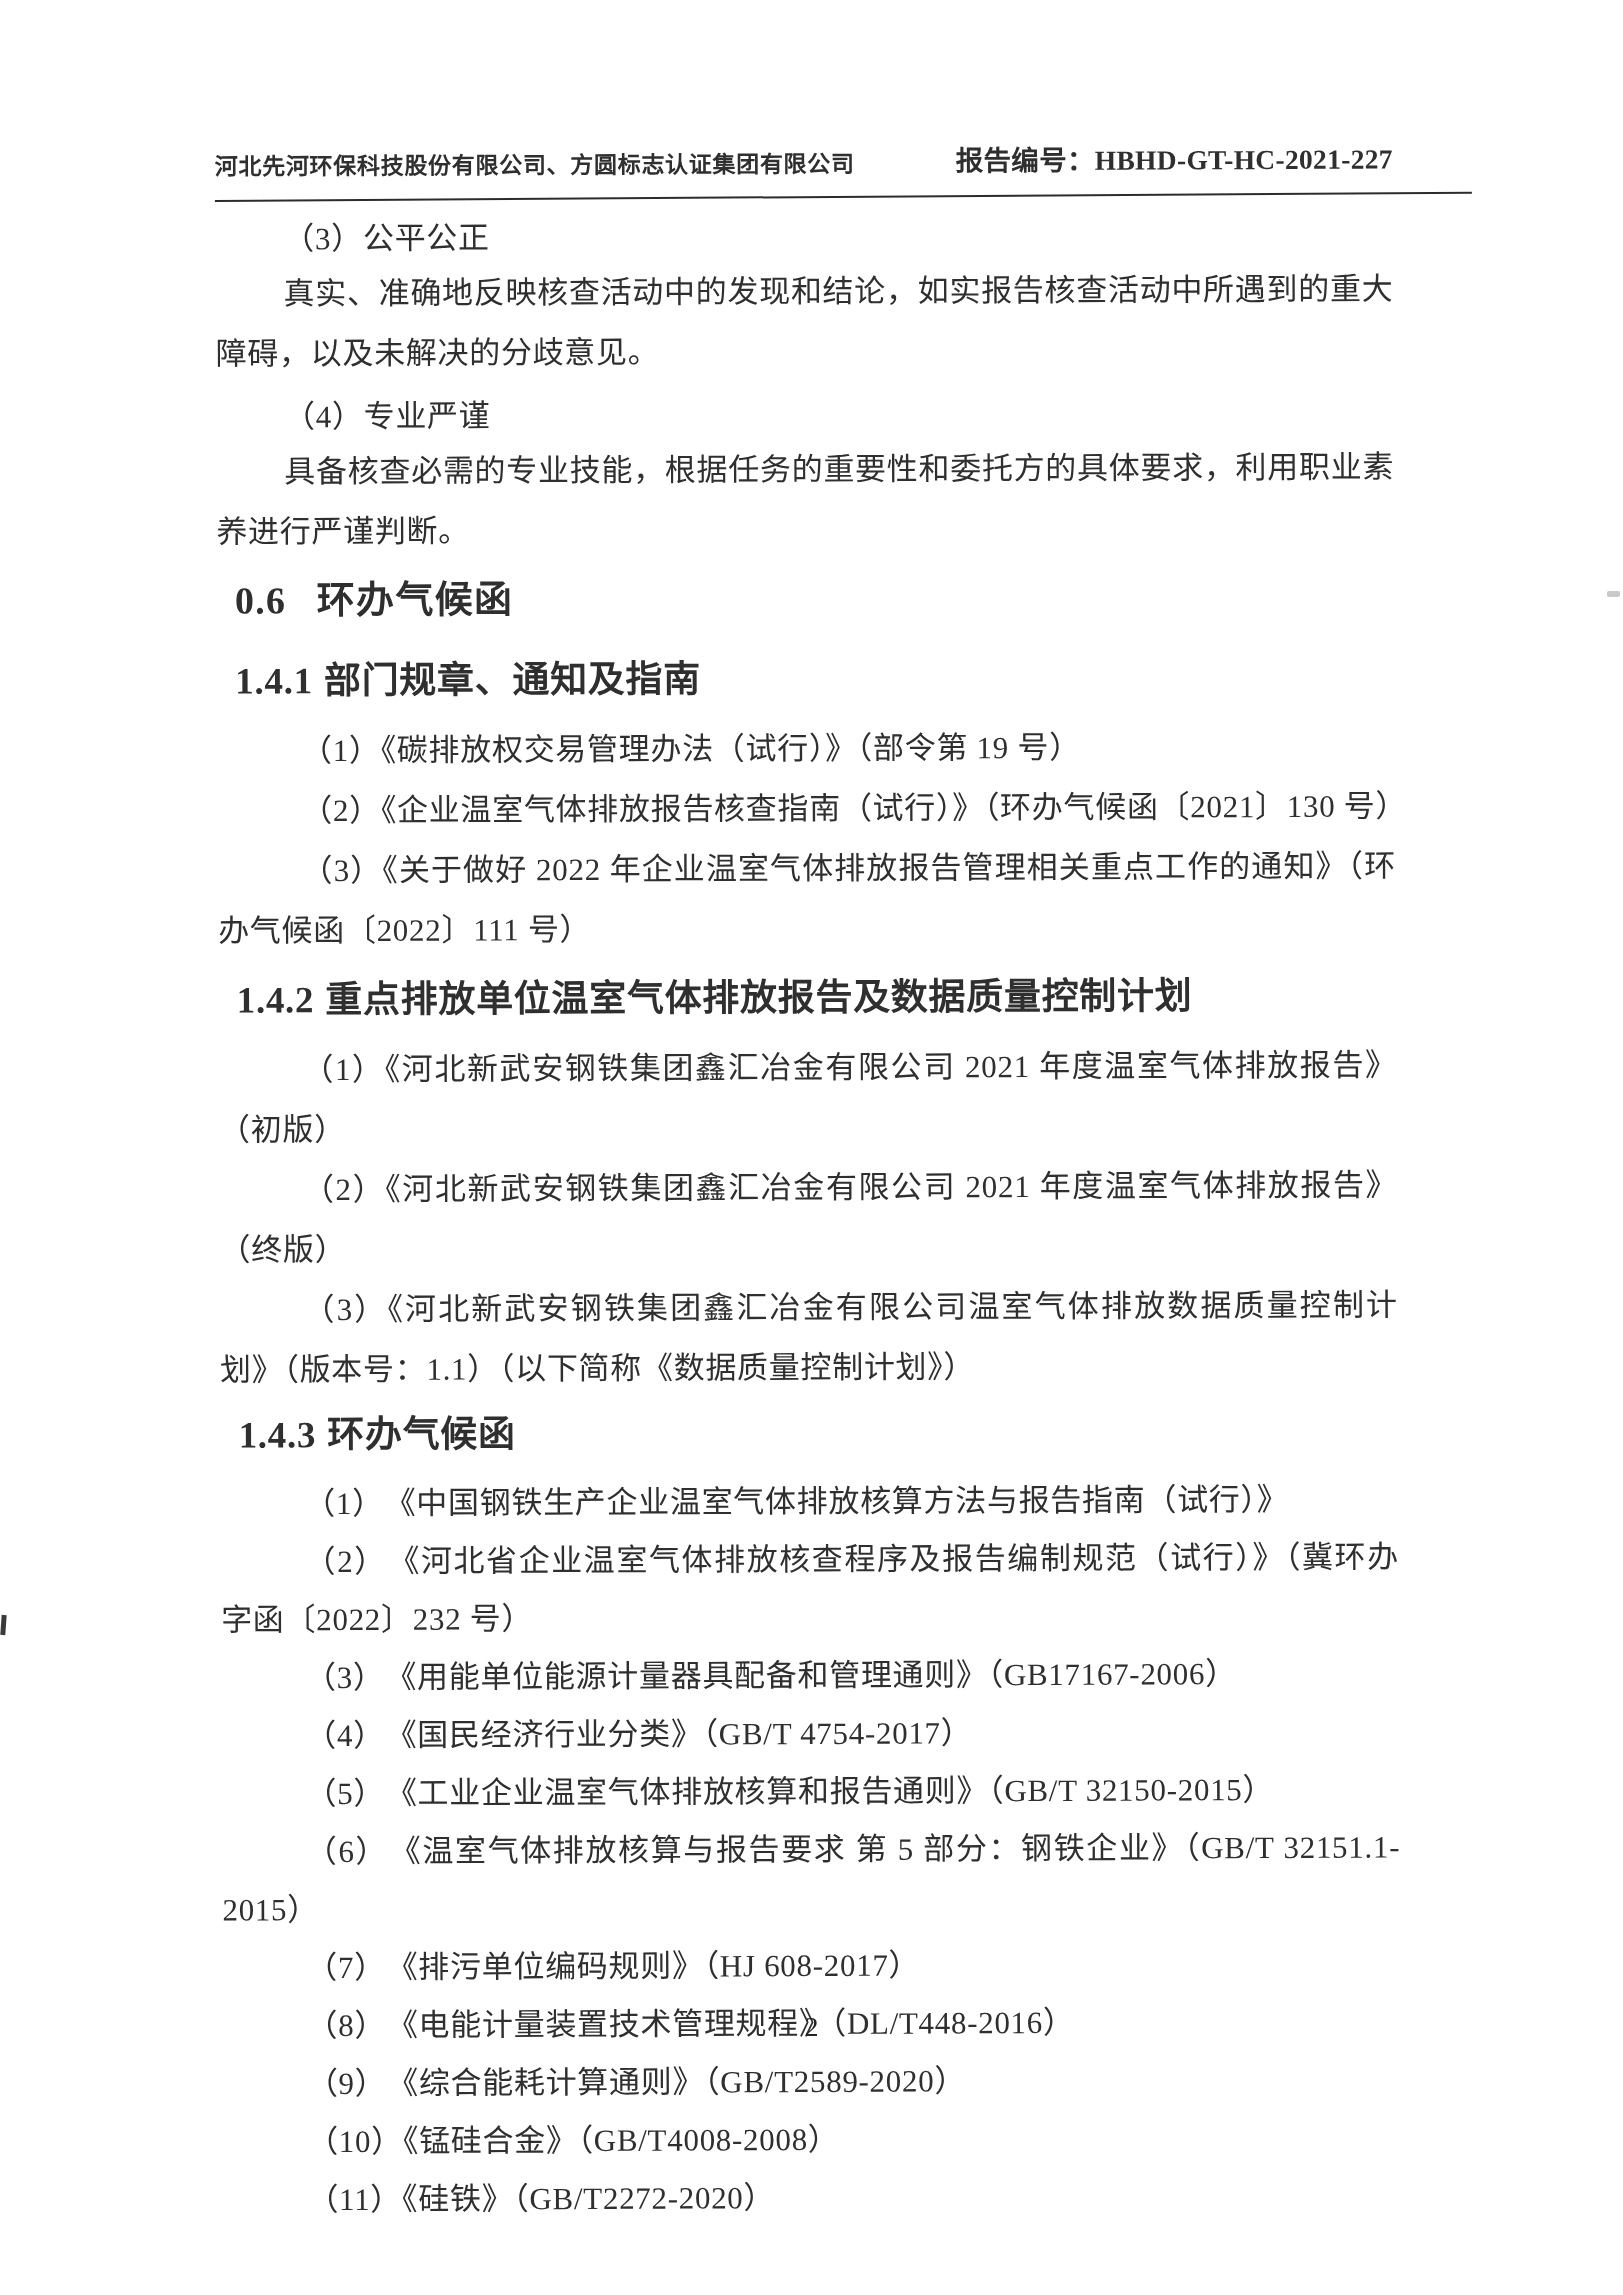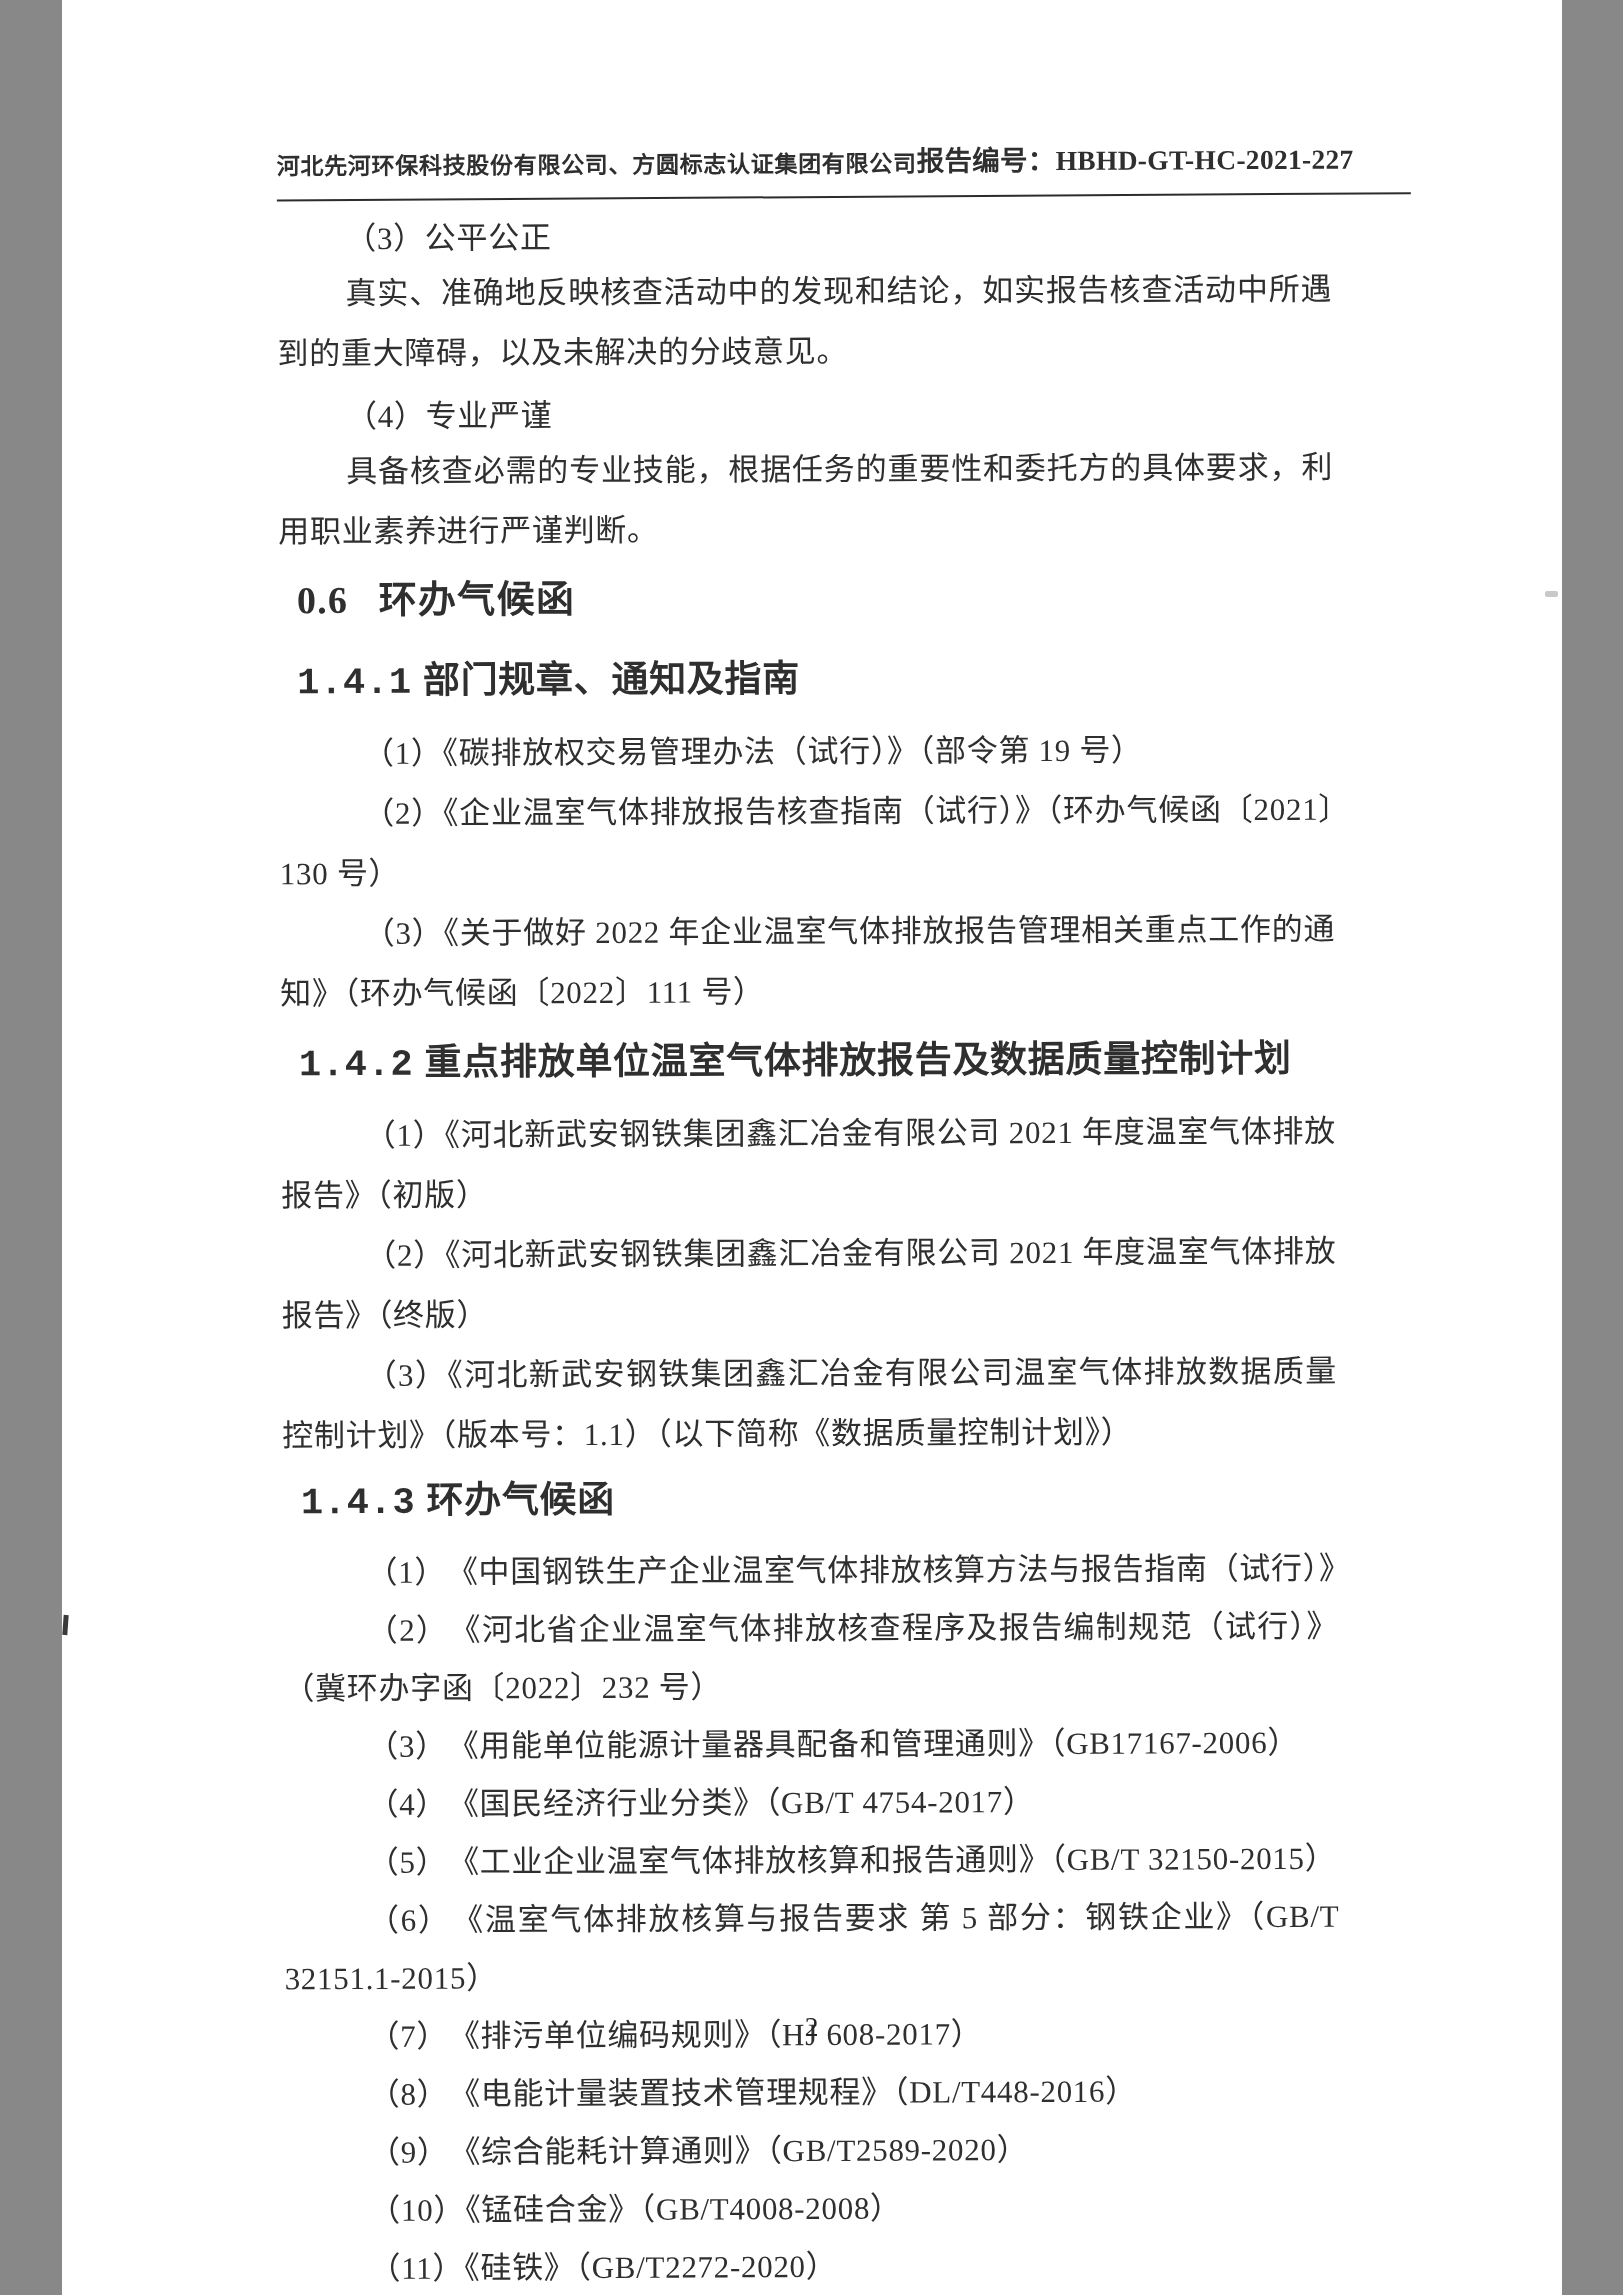--- a/index.html
+++ b/index.html
@@ -2,21 +2,21 @@
 <html lang="zh-CN" style="font-size:10.5px"><head>
 <meta charset="utf-8">
 <style>
   html, body {
     margin: 0;
     padding: 0;
     background: #888;
   }
   .page {
     position: relative;
-    width: 1500px;
+    width: 1623px;
     height: 2295px;
     margin: 0 auto;
     background: #ffffff;
     overflow: hidden;
     font-family: "Liberation Serif", "DejaVu Serif", serif;
     color: #2f2f2f;
   }
   .content {
     position: relative;
     box-sizing: border-box;
@@ -73,21 +73,21 @@
     letter-spacing: 1.3px;
   }
   .h-main .sec-no { margin-right: 0.8em; }
   .h-sub {
     margin: 33px 0 0 18.3px;
     font-size: 37px;
     line-height: 47px;
     font-weight: bold;
     letter-spacing: 0.7px;
   }
-  .h-sub .sec-no { margin-right: 0.3em; font-family: Liberation Mono, monospace; }
+  .h-sub .sec-no { margin-right: 0.3em; }
   ol.doc-list {
     list-style: none;
     margin: 17px 0 0 0;
     padding: 0;
   }
   ol.doc-list li {
     font-size: 31px;
     line-height: 60px;
     text-indent: 2.7em;
     text-align: justify;

